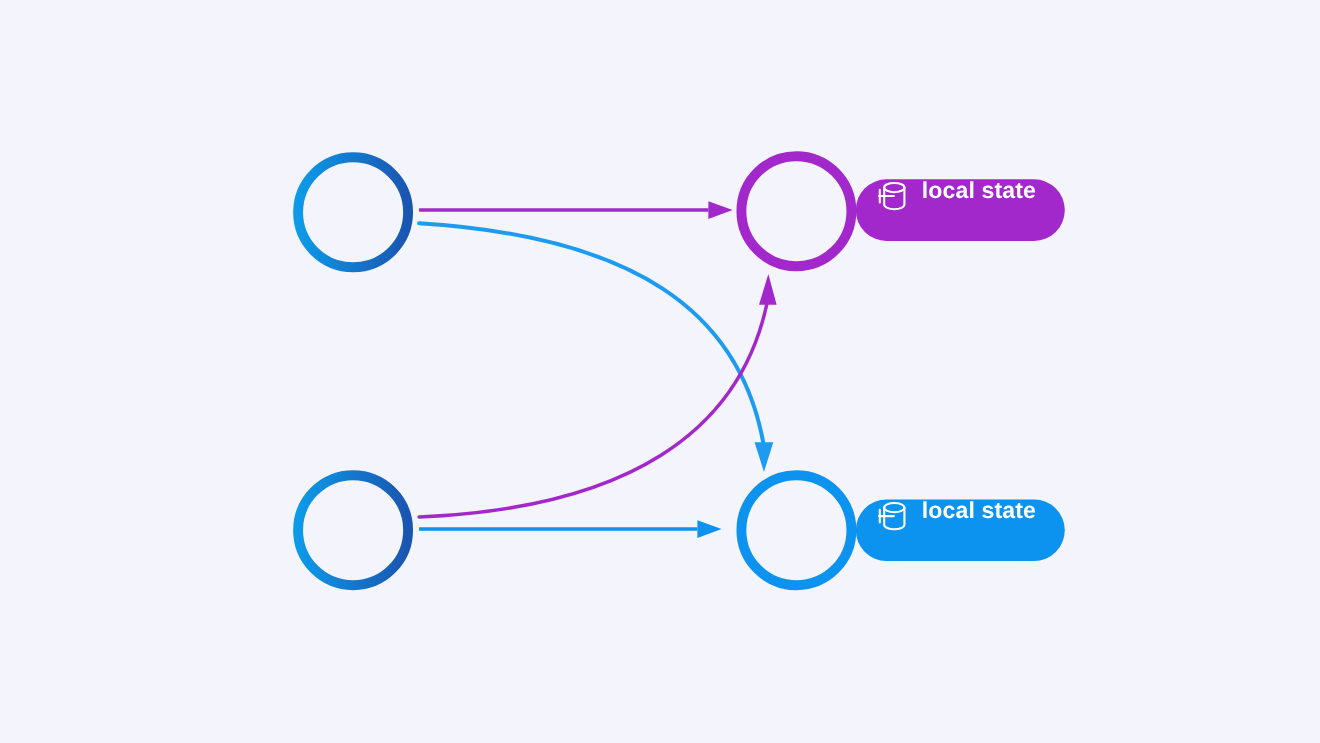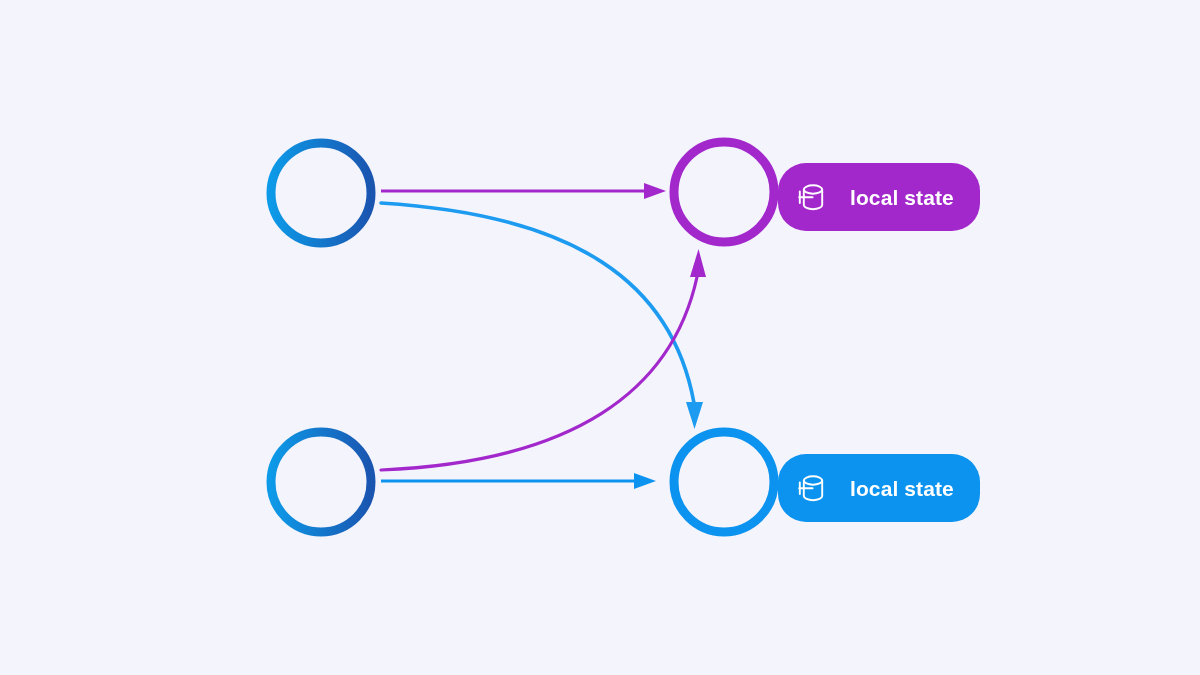--- a/index.html
+++ b/index.html
@@ -22,26 +22,26 @@
   #diagram-svg {
     position: absolute;
     left: 0;
     top: 0;
     width: 1200px;
     height: 675px;
   }
   .badge {
     position: absolute;
     display: flex;
-    align-items: center;
-    height: 68px;
+    align-items: flex-start;
+    height: 56px;
     border-radius: 28px;
     padding: 0 26px 0 20px;
     box-sizing: border-box;
-    gap: 26px;
+    gap: 14px;
   }
   .badge-label {
     color: #ffffff;
     font-size: 21px;
     font-weight: bold;
     letter-spacing: 0.1px;
     white-space: nowrap;
     line-height: 1;
   }
   .badge-icon {

